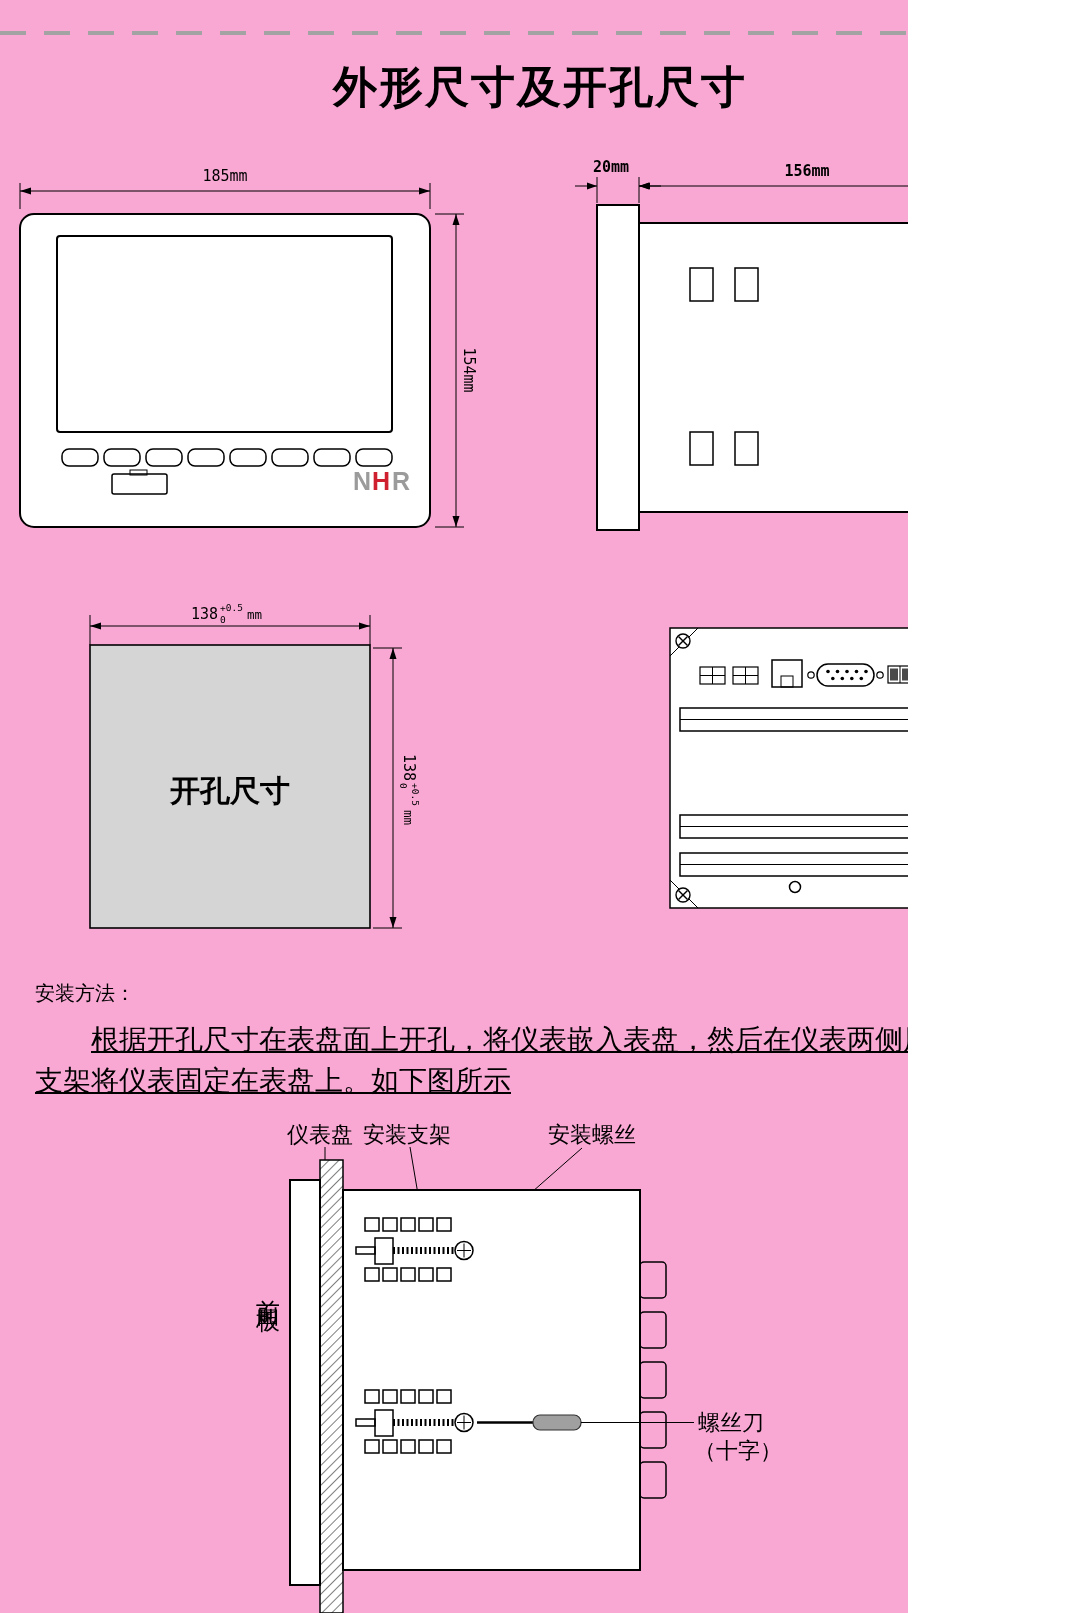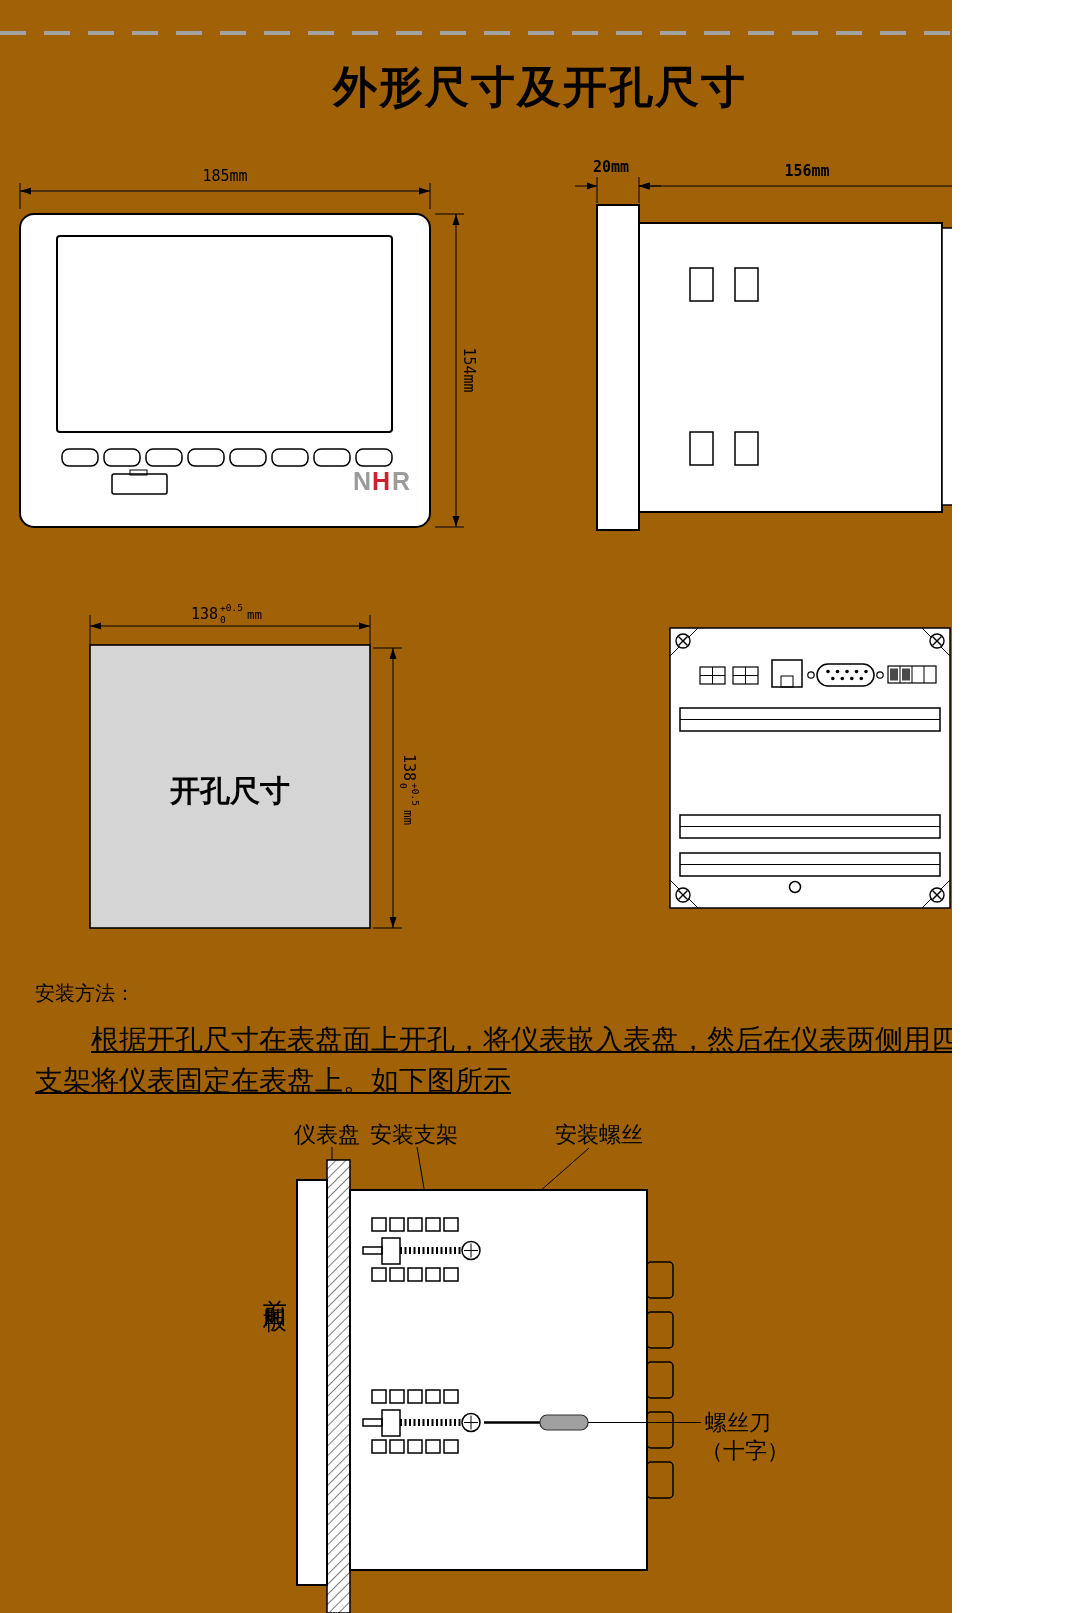--- a/index.html
+++ b/index.html
@@ -1,17 +1,17 @@
 <!DOCTYPE html>
 <html><head>
 <meta charset="utf-8">
 <style>
   html,body{margin:0;padding:0;background:#fff;}
-  .page{position:relative;width:908px;height:1613px;background:#a16207;overflow:hidden;
-        font-family:"Liberation Serif", serif;color:#000;padding-left:44px;}
+  .page{position:relative;width:908px;height:1613px;background:#f9a8d4;overflow:hidden;
+        font-family:"Liberation Serif", serif;color:#000;}
   .top-dash{position:absolute;left:0;top:31px;width:1080px;height:4px;
             background:repeating-linear-gradient(90deg,#a3a3a3 0 26px,transparent 26px 44px);}
   .page-title{position:absolute;left:0;top:58px;width:1080px;text-align:center;
               font-family:"Liberation Sans", sans-serif;font-weight:bold;font-size:44px;letter-spacing:2px;}
   .diagram{position:absolute;}
   svg{display:block;overflow:visible;}
   .ln{stroke:#000;stroke-width:1.2;fill:none;}
   .thin{stroke:#000;stroke-width:1;fill:none;}
   .ol{stroke:#000;stroke-width:2;fill:#fff;}
   .ol15{stroke:#000;stroke-width:1.5;fill:#fff;}
@@ -249,21 +249,21 @@
         <rect class="ol15" x="35" y="243" width="260" height="23" fill="none"></rect>
         <line class="thin" x1="35" y1="254.5" x2="295" y2="254.5"></line>
       </g>
       <circle class="nf" cx="150" cy="277" r="5.5"></circle>
     </svg>
   </div>
 
   <div class="install-heading">安装方法：</div>
   <div class="install-paragraph">根据开孔尺寸在表盘面上开孔，将仪表嵌入表盘，然后在仪表两侧用四个安装支架将仪表固定在表盘上。如下图所示</div>
 
-  <div class="diagram" style="left:237px;top:1120px;width:640px;height:493px;">
+  <div class="diagram" style="left:230px;top:1120px;width:640px;height:493px;">
     <svg width="640" height="493" viewBox="0 0 640 493">
       <defs>
         <pattern id="hatch" width="7" height="7" patternUnits="userSpaceOnUse" patternTransform="rotate(45)">
           <line x1="0" y1="0" x2="0" y2="7" stroke="#000" stroke-width="1"></line>
         </pattern>
       </defs>
 
       <text class="cjk" x="90" y="22" text-anchor="middle">仪表盘</text>
       <text class="cjk" x="177" y="22" text-anchor="middle">安装支架</text>
       <text class="cjk" x="362" y="22" text-anchor="middle">安装螺丝</text>

